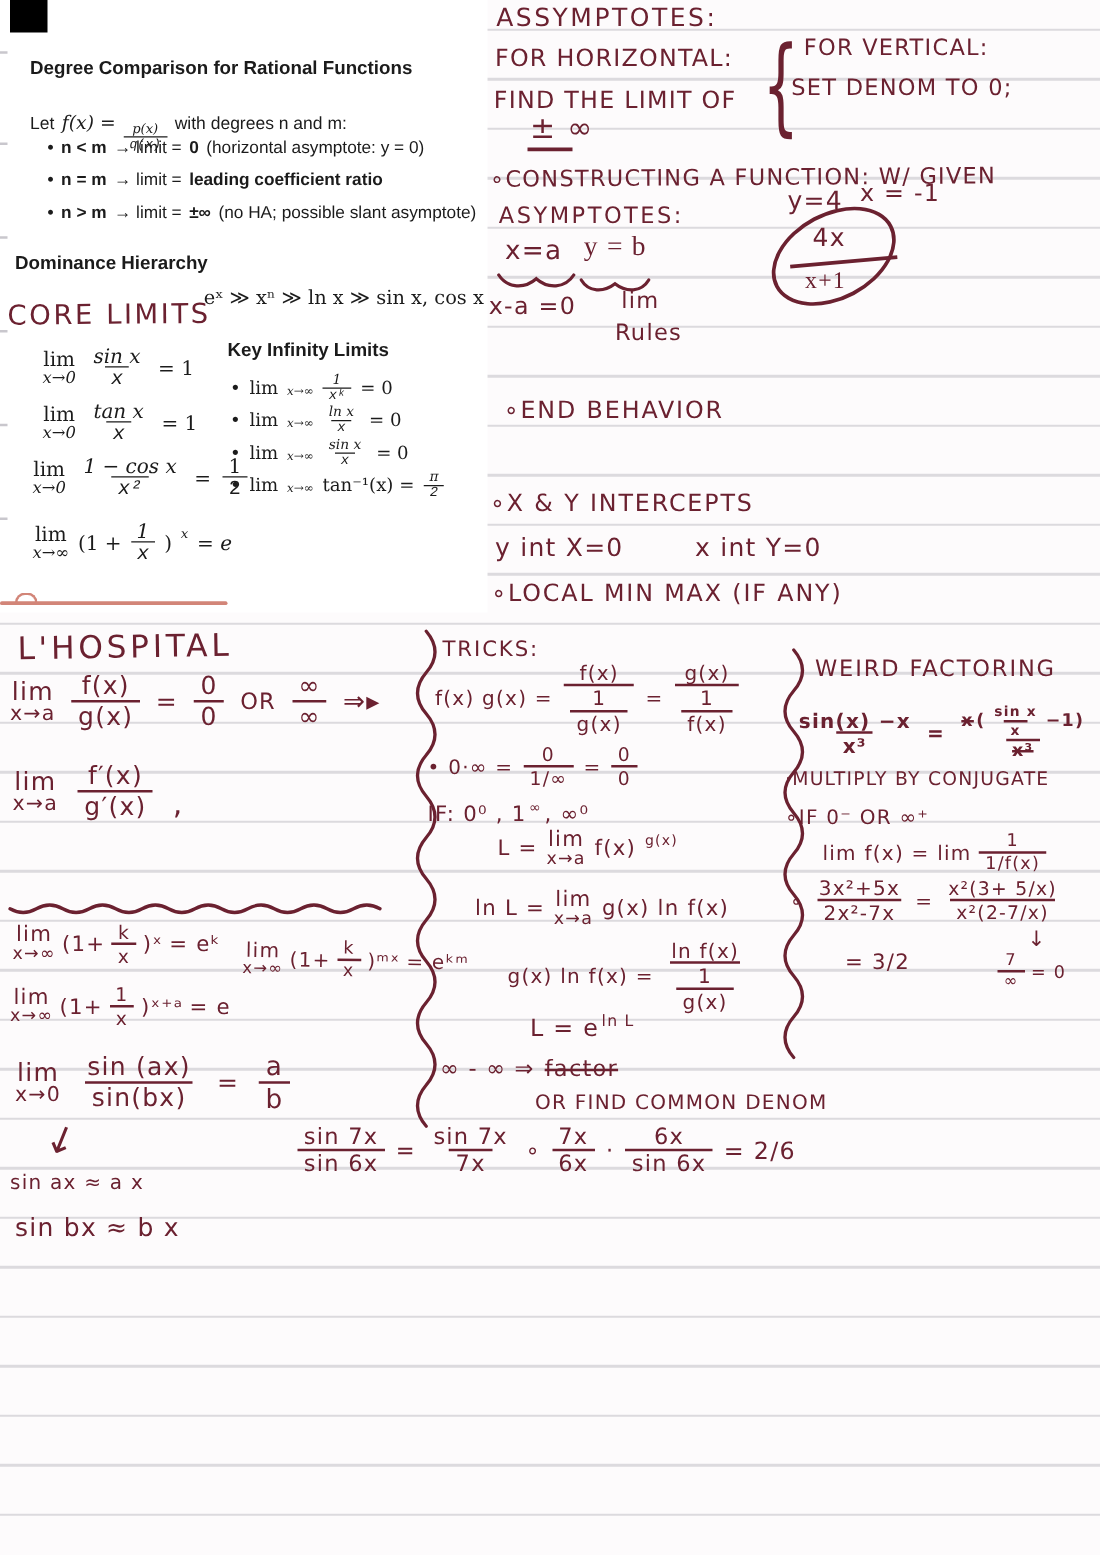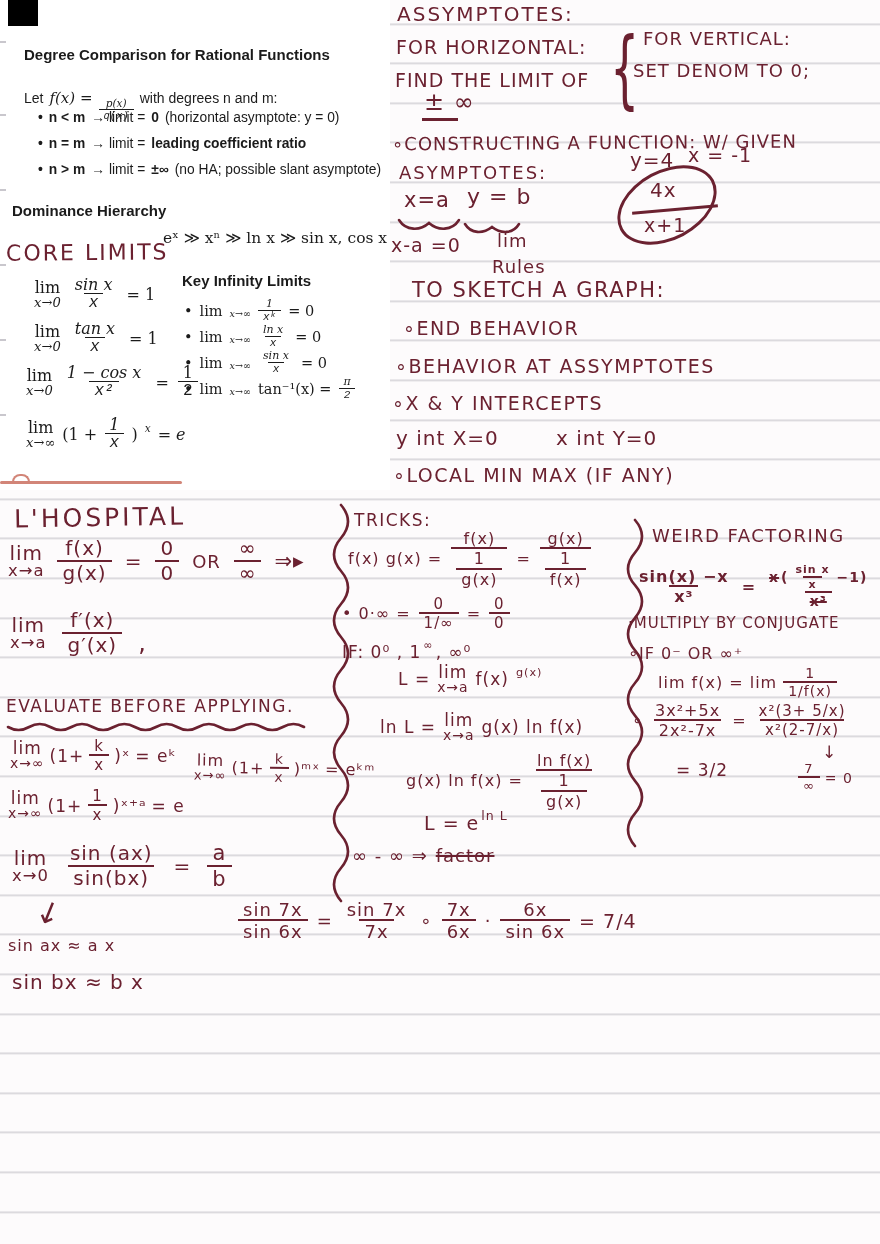--- a/index.html
+++ b/index.html
@@ -192,37 +192,35 @@
   <div class="abs hw" style="left:633px;top:60px;font-size:18px;">SET DENOM TO 0;</div>
 
   <div class="abs hw" style="left:392px;top:132px;font-size:18px;transform:rotate(-0.4deg);">∘CONSTRUCTING A FUNCTION: W/ GIVEN</div>
   <div class="abs hw" style="left:399px;top:162px;font-size:18px;letter-spacing:2px;">ASYMPTOTES:</div>
   <div class="abs hw" style="left:630px;top:148px;font-size:20px;">y=4</div>
   <div class="abs hw" style="left:688px;top:144px;font-size:19px;">x = -1</div>
 
   <div class="abs" style="left:614px;top:170px;width:100px;height:64px;border:3px solid var(--ink);border-radius:50%;transform:rotate(-28deg);"></div>
   <div class="abs hw" style="left:650px;top:178px;font-size:20px;">4x</div>
   <div class="abs" style="left:632px;top:208px;width:86px;height:3px;background:var(--ink);transform:rotate(-5deg);"></div>
-  <div class="abs hw" style="left:644px;top:214px;font-size:19px;">x+1</div>
+  <div class="abs hw" style="left:644px;top:214px;font-size:19px;font-family:Liberation Serif, serif;">x+1</div>
 
   <div class="abs hw" style="left:404px;top:188px;font-size:21px;">x=a</div>
-  <div class="abs hw" style="left:467px;top:184px;font-size:22px;">y = b</div>
+  <div class="abs hw" style="left:467px;top:184px;font-size:22px;font-family:Liberation Serif, serif;">y = b</div>
   <svg class="squig" style="left:396px;top:216px;" width="66" height="16">
       <path d="M3,4 C10,15 24,15 33,7 C42,15 56,15 63,4" fill="none" stroke="var(--ink)" stroke-width="2.6" stroke-linecap="round"></path>
     </svg>
   <svg class="squig" style="left:462px;top:220px;" width="60" height="16">
       <path d="M3,4 C9,14 21,14 30,7 C39,14 51,14 57,4" fill="none" stroke="var(--ink)" stroke-width="2.6" stroke-linecap="round"></path>
     </svg>
   <div class="abs hw" style="left:391px;top:234px;font-size:19px;">x-a =0</div>
   <div class="abs hw" style="left:497px;top:230px;font-size:18px;">lim</div>
   <div class="abs hw" style="left:492px;top:256px;font-size:18px;">Rules</div>
 
-  <div class="abs hw" style="left:412px;top:278px;font-size:21px;letter-spacing:1.5px;">TO SKETCH A GRAPH:</div>
   <div class="abs hw" style="left:403px;top:317px;font-size:19px;letter-spacing:1.5px;">∘END BEHAVIOR</div>
-  <div class="abs hw" style="left:395px;top:355px;font-size:19px;letter-spacing:1.5px;">∘BEHAVIOR AT ASSYMPTOTES</div>
   <div class="abs hw" style="left:392px;top:392px;font-size:19px;letter-spacing:1.5px;">∘X &amp; Y INTERCEPTS</div>
   <div class="abs hw" style="left:396px;top:426px;font-size:20px;">y int X=0</div>
   <div class="abs hw" style="left:556px;top:426px;font-size:20px;">x int Y=0</div>
   <div class="abs hw" style="left:393px;top:464px;font-size:19px;letter-spacing:1.5px;">∘LOCAL MIN MAX (IF ANY)</div>
 
   <div class="abs hw" style="left:14px;top:503px;font-size:25px;letter-spacing:3px;transform:rotate(-1deg);">L'HOSPITAL</div>
 
   <div class="abs row hw" style="left:8px;top:538px;gap:13px;font-size:20px;">
     <span class="limblk">
         <span>lim</span>
@@ -250,21 +248,20 @@
         <span>lim</span>
         <span class="sub">x→a</span>
       </span>
     <span class="fr">
         <span class="n">f′(x)</span>
         <span class="d">g′(x)</span>
       </span>
     <span style="font-size:24px;transform:translateY(10px)">,</span>
   </div>
 
-  <div class="abs hw" style="left:6px;top:696px;font-size:17px;letter-spacing:1.5px;">EVALUATE BEFORE APPLYING.</div>
   <svg class="squig" style="left:6px;top:722px;" width="300" height="12">
       <path d="M 2 5 q 10.571428571428571 6, 21.142857142857142 0 q 10.571428571428571 -6, 21.142857142857142 0 q 10.571428571428571 6, 21.142857142857142 0 q 10.571428571428571 -6, 21.142857142857142 0 q 10.571428571428571 6, 21.142857142857142 0 q 10.571428571428571 -6, 21.142857142857142 0 q 10.571428571428571 6, 21.142857142857142 0 q 10.571428571428571 -6, 21.142857142857142 0 q 10.571428571428571 6, 21.142857142857142 0 q 10.571428571428571 -6, 21.142857142857142 0 q 10.571428571428571 6, 21.142857142857142 0 q 10.571428571428571 -6, 21.142857142857142 0 q 10.571428571428571 6, 21.142857142857142 0 q 10.571428571428571 -6, 21.142857142857142 0" fill="none" stroke="var(--ink)" stroke-width="2.6" stroke-linecap="round"></path>
     </svg>
 
   <div class="abs row hw" style="left:10px;top:738px;gap:5px;font-size:17px;">
     <span class="limblk">
         <span>lim</span>
         <span class="sub">x→∞</span>
       </span>
     <span>(1+</span>
@@ -398,20 +395,21 @@
 
   <div class="abs row hw" style="left:424px;top:812px;gap:2px;font-size:19px;">
     <span>L = e</span>
       <span class="sup">ln L</span>
   </div>
 
   <div class="abs row hw" style="left:352px;top:845px;gap:8px;font-size:18px;">
     <span>∞ - ∞ ⇒</span>
       <span class="xout">factor</span>
   </div>
+  <div class="abs hw" style="left:428px;top:872px;font-size:16px;letter-spacing:1px;">OR FIND COMMON DENOM</div>
 
   <div class="abs row hw" style="left:238px;top:900px;gap:9px;font-size:18px;">
     <span class="fr">
         <span class="n">sin 7x</span>
         <span class="d">sin 6x</span>
       </span>
     <span>=</span>
     <span class="fr">
         <span class="n">sin 7x</span>
         <span class="d">7x</span>
@@ -419,21 +417,21 @@
     <span>∘</span>
     <span class="fr">
         <span class="n">7x</span>
         <span class="d">6x</span>
       </span>
     <span>·</span>
     <span class="fr">
         <span class="n">6x</span>
         <span class="d">sin 6x</span>
       </span>
-    <span style="font-size:19px">= 7/4</span>
+    <span style="font-size:19px">= 2/6</span>
   </div>
 
   <svg class="squig" style="left:626px;top:518px;" width="22" height="330">
       <path d="M 9 2 q 14 16.3, 0 32.6 q -14 16.3, 0 32.6 q 14 16.3, 0 32.6 q -14 16.3, 0 32.6 q 14 16.3, 0 32.6 q -14 16.3, 0 32.6 q 14 16.3, 0 32.6 q -14 16.3, 0 32.6 q 14 16.3, 0 32.6 q -14 16.3, 0 32.6" fill="none" stroke="var(--ink)" stroke-width="2.6" stroke-linecap="round"></path>
     </svg>
 
   <div class="abs hw" style="left:652px;top:525px;font-size:18px;letter-spacing:1.5px;">WEIRD FACTORING</div>
 
   <div class="abs row hw" style="left:634px;top:564px;gap:8px;font-size:16px;font-weight:bold;">
     <span class="fr">

